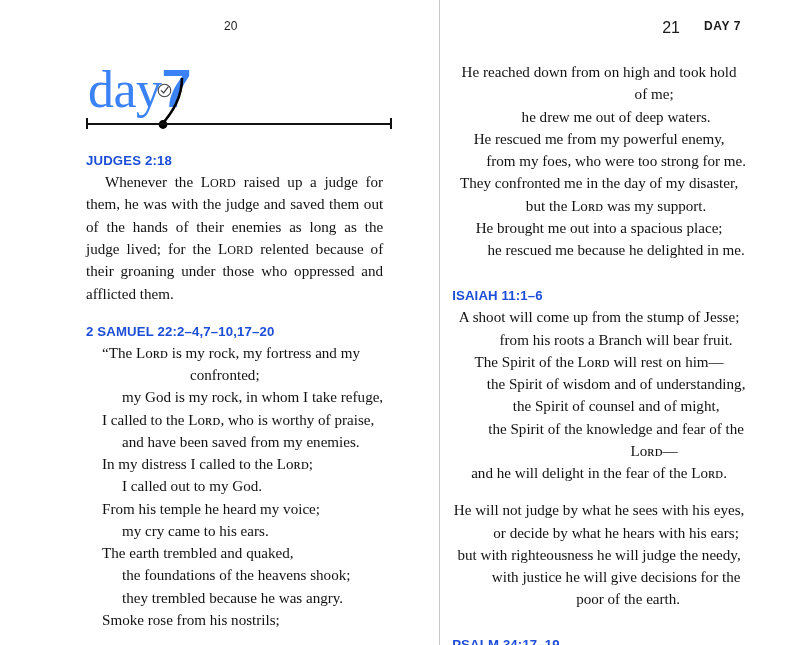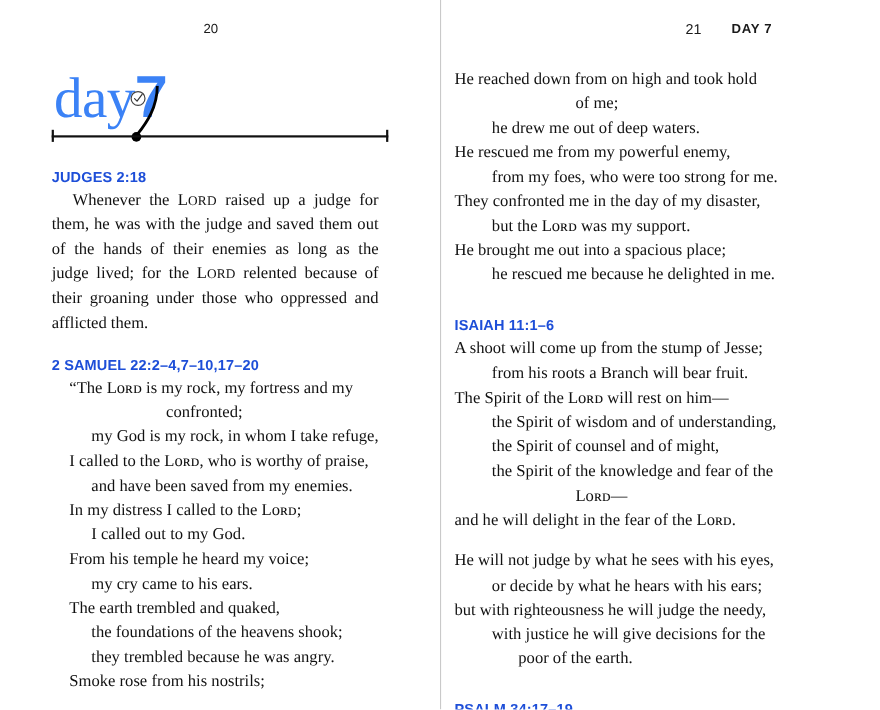--- a/index.html
+++ b/index.html
@@ -14,20 +14,21 @@
     font-family: "Liberation Serif", "DejaVu Serif", serif;
     color: #111111;
     -webkit-font-smoothing: antialiased;
   }
 
   .spread {
     position: relative;
     width: 636px;
     height: 645px;
     display: flex;
+    margin-left: 39px;
   }
 
   
   .gutter-divider {
     position: absolute;
     left: 400px;
     top: 0;
     width: 1px;
     height: 645px;
     background: #c9c9c9;
@@ -57,21 +58,21 @@
     left: 138px;
     top: 19px;
     font-weight: normal;
     font-size: 12px;
   }
   .folio-right {
     position: absolute;
     left: 210px;
     top: 19px;
     font-weight: normal;
-    font-size: 13px;
+    font-size: 16px;
   }
   .head-label-right {
     position: absolute;
     right: 5px;
     top: 19px;
     letter-spacing: 0.6px;
     font-size: 12px;
   }
 
   
@@ -161,21 +162,21 @@
     margin: 0;
     hyphens: none;
   }
 
   
   .poetry {
     font-size: 15.1px;
     line-height: 1.475;
     margin: 0;
   }
-  .poetry.centered { text-align: left; }
+  .poetry.centered { text-align: center; }
   .poetry .ln {
     display: block;
     white-space: nowrap;
   }
   .poetry .ln.i1 { padding-left: 20px; }
   .poetry .ln.i2 { padding-left: 40px; }
   .poetry .ln.i3 { padding-left: 88px; }
   .poetry.centered .ln { padding-left: 0; }
   .poetry.centered .ln.i1 { padding-left: 34px; }
   .poetry.centered .ln.i2 { padding-left: 58px; }

